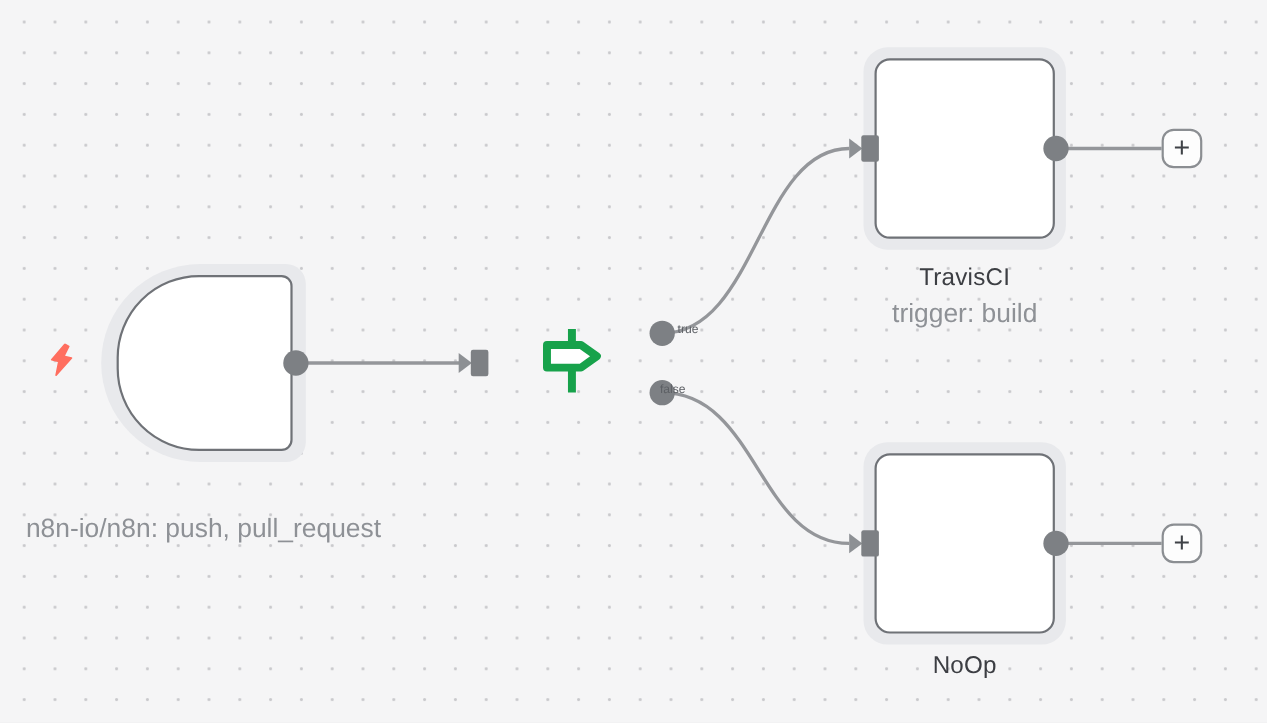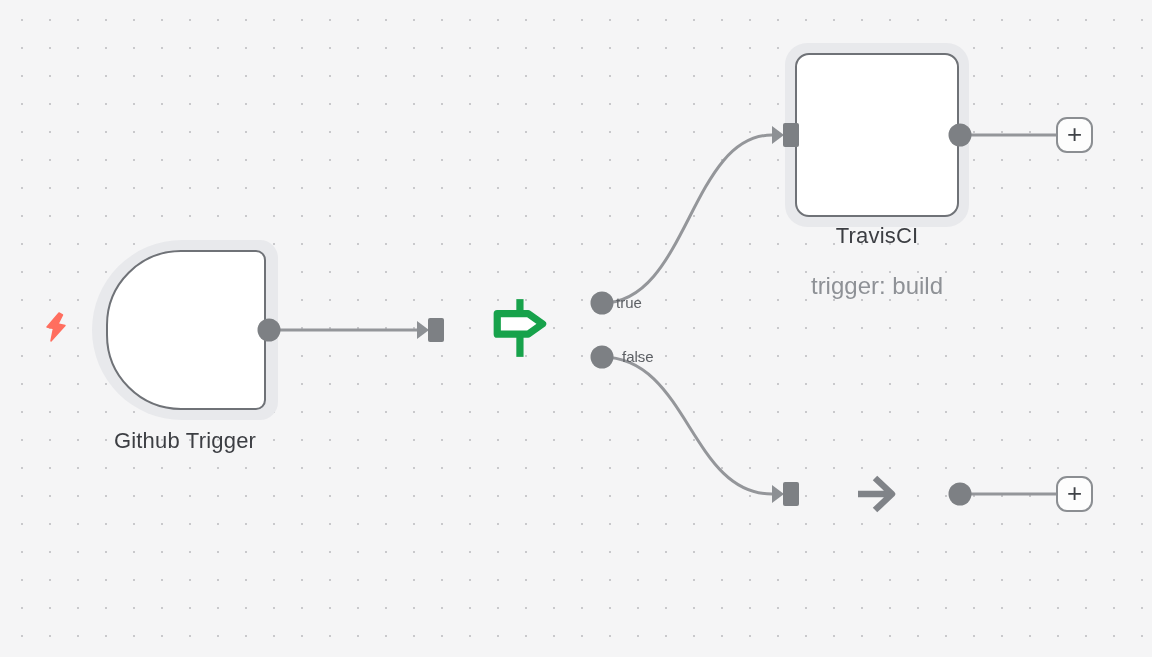--- a/index.html
+++ b/index.html
@@ -33,48 +33,53 @@
   .node-label{
     position:absolute;left:50%;transform:translateX(-50%);
     white-space:nowrap;color:#3c3e43;font-size:22px;font-weight:500;
     letter-spacing:.2px;z-index:4;
   }
   .node-subtitle{
     position:absolute;left:50%;transform:translateX(-50%);
     white-space:nowrap;color:#8e9196;font-size:24px;font-weight:400;z-index:4;
   }
   .out-label{
-    position:absolute;color:#5d6065;font-size:15px;z-index:4;white-space:nowrap;
+    position:absolute;color:#5d6065;font-size:11px;z-index:4;white-space:nowrap;
   }
   .add-btn{
     position:absolute;width:37px;height:36px;box-sizing:border-box;
     border:2.5px solid #8b8e92;border-radius:11px;background:#fdfdfd;
     display:flex;align-items:center;justify-content:center;z-index:4;cursor:pointer;
   }
   .add-btn span{font-size:26px;font-weight:300;color:#3f4247;line-height:1;margin-top:-2px;}
 </style>
 </head>
 <body>
 
 <div class="canvas">
 
   <div class="node node-github">
     <div class="halo"></div>
     <div class="box"></div>
-    <div class="node-label" style="top:188px">Github Trigger</div>
+    <div class="node-subtitle" style="top:227px">n8n-io/n8n: push, pull_request</div>
   </div>
 
 
   <div class="node node-travis sq">
     <div class="halo"></div>
     <div class="box"></div>
-    <div class="node-label" style="top:180px">TravisCI</div>
+    <div class="node-label" style="top:196px">TravisCI</div>
     <div class="node-subtitle" style="top:229px">trigger: build</div>
   </div>
 
+  <div class="node node-noop sq">
+    <div class="halo"></div>
+    <div class="box"></div>
+    <div class="node-label" style="top:190px">NoOp</div>
+  </div>
 
   <svg class="node-icon gh-icon" width="72" height="72" viewBox="0 0 16 16">
     <path fill="#24292f" fill-rule="evenodd" d="M8 0C3.58 0 0 3.58 0 8c0 3.54 2.29 6.53 5.47 7.59.4.07.55-.17.55-.38 0-.19-.01-.82-.01-1.49-2.01.37-2.53-.49-2.69-.94-.09-.23-.48-.94-.82-1.13-.28-.15-.68-.52-.01-.53.63-.01 1.08.58 1.23.82.72 1.21 1.87.87 2.33.66.07-.52.28-.87.51-1.07-1.78-.2-3.64-.89-3.64-3.95 0-.87.31-1.59.82-2.15-.08-.2-.36-1.02.08-2.12 0 0 .67-.21 2.2.82.64-.18 1.32-.27 2-.27s1.36.09 2 .27c1.53-1.04 2.2-.82 2.2-.82.44 1.1.16 1.92.08 2.12.51.56.82 1.27.82 2.15 0 3.07-1.87 3.75-3.65 3.95.29.25.54.73.54 1.48 0 1.07-.01 1.93-.01 2.2 0 .21.15.46.55.38A8.01 8.01 0 0 0 16 8c0-4.42-3.58-8-8-8z"></path>
   </svg>
 
   <svg class="node-icon if-icon" width="66" height="66" viewBox="0 0 64 64">
     <path d="M30 4 V60" stroke="#17a24b" stroke-width="7" fill="none"></path>
     <path d="M8 18 H38 L52 28 L38 38 H8 Z" fill="#ffffff" stroke="#17a24b" stroke-width="7" stroke-linejoin="round"></path>
   </svg>
 
@@ -124,21 +129,21 @@
       <rect x="783" y="482" width="16" height="24" rx="2"></rect>
       <circle cx="269" cy="330" r="11.5"></circle>
       <circle cx="602" cy="303" r="11.5"></circle>
       <circle cx="602" cy="357" r="11.5"></circle>
       <circle cx="960" cy="135" r="11.5"></circle>
       <circle cx="960" cy="494" r="11.5"></circle>
     </g>
   </svg>
 
   <div class="out-label" style="left:616px;top:294px">true</div>
-  <div class="out-label" style="left:622px;top:348px">false</div>
+  <div class="out-label" style="left:600px;top:348px">false</div>
 
   <div class="add-btn" style="left:1056px;top:117px">
     <span>+</span>
   </div>
   <div class="add-btn" style="left:1056px;top:476px">
     <span>+</span>
   </div>
 
 </div>
 

